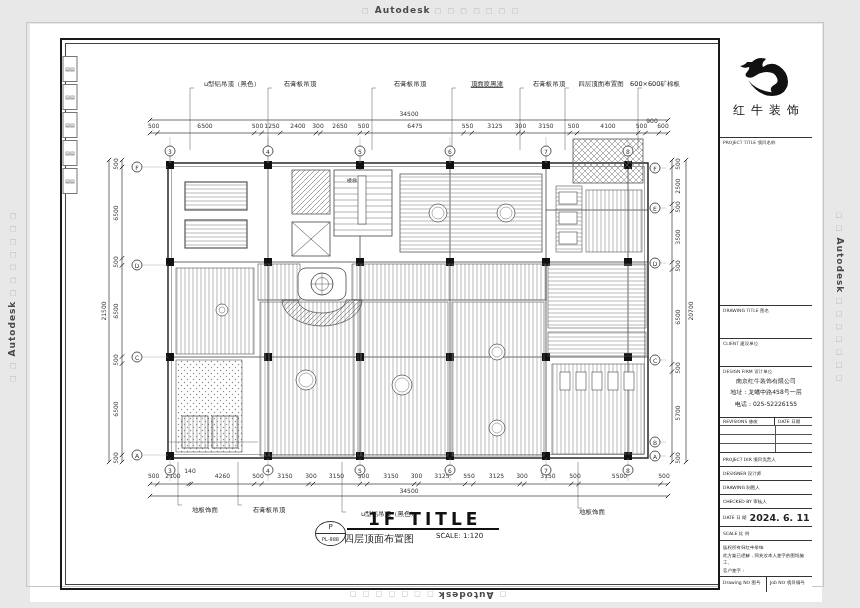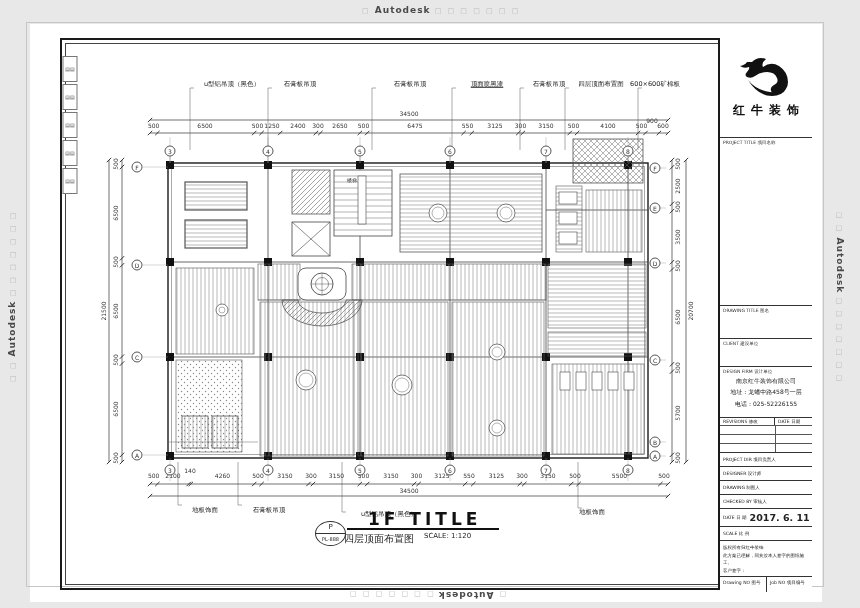--- a/index.html
+++ b/index.html
@@ -26,33 +26,33 @@
   .bub{width:11px;height:11px;border:1px solid #555;border-radius:50%;background:#fff;
        display:flex;align-items:center;justify-content:center;font-size:6px;color:#333;box-sizing:border-box;}
   .bind{width:15px;height:26px;border:1px solid #777;background:#fff;display:flex;align-items:center;
         justify-content:center;font-size:5px;color:#555;box-sizing:border-box;}
   
   #plan-svg{position:absolute;left:0;top:0;width:860px;height:608px;}
   
   .ptitle{position:absolute;left:368px;top:509px;font-size:17px;font-weight:bold;letter-spacing:4px;color:#111;}
   .ptitle-rule{position:absolute;left:347px;top:528px;width:152px;height:2.2px;background:#111;}
   .psub{position:absolute;left:344px;top:532px;font-size:10px;color:#222;}
-  .pscale{position:absolute;left:424px;top:532px;font-size:7px;color:#222;}
+  .pscale{position:absolute;left:436px;top:532px;font-size:7px;color:#222;}
   .refc{position:absolute;left:315px;top:521px;width:31px;height:25px;border:1px solid #333;border-radius:50%;
         display:flex;flex-direction:column;align-items:center;box-sizing:border-box;background:#fff;}
   .refc .rt{font-size:7px;line-height:11px;color:#222;}
   .refc .rline{width:100%;height:1px;background:#333;}
   .refc .rb{font-size:5px;line-height:10px;color:#222;}
   
   .tblock{position:absolute;left:718px;top:38px;width:94px;height:552px;border-left:2px solid #1a1a1a;
           box-sizing:border-box;background:#fff;color:#222;}
   .ts{border-bottom:1px solid #333;position:relative;box-sizing:border-box;}
   .ts .slab{font-size:4.5px;color:#333;padding:2px 0 0 3px;display:block;}
   .logo-wrap{height:100px;display:flex;flex-direction:column;align-items:center;justify-content:center;}
-  .logo-name{font-size:12px;font-weight:bold;letter-spacing:6px;color:#111;margin-top:2px;padding-left:6px;}
+  .logo-name{font-size:12px;font-weight:normal;letter-spacing:6px;color:#111;margin-top:2px;padding-left:6px;}
   .company{font-size:6px;text-align:center;line-height:1.9;padding-top:1px;}
   .revtable{display:flex;font-size:4.5px;}
   .revtable .c1{width:55px;border-right:1px solid #333;padding:1px 0 1px 3px;box-sizing:border-box;}
   .revtable .c2{flex:1;padding:1px 0 1px 3px;}
   .revrow{height:8px;border-bottom:1px solid #555;display:flex;}
   .revrow .c1{width:55px;border-right:1px solid #555;}
   .prow{height:14px;border-bottom:1px solid #333;font-size:4.5px;display:flex;align-items:center;padding-left:3px;box-sizing:border-box;}
   .daterow{height:18px;border-bottom:1px solid #333;display:flex;align-items:center;padding-left:3px;box-sizing:border-box;}
   .daterow .dl{font-size:4.5px;}
   .dateval{font-size:9.5px;font-weight:bold;margin-left:3px;letter-spacing:0;}
@@ -485,21 +485,21 @@
       <div class="revrow" style="border-bottom:none;">
           <span class="c1"></span>
         </div>
     </div>
     <div class="prow">PROJECT DIR  项目负责人</div>
     <div class="prow">DESIGNER  设计师</div>
     <div class="prow">DRAWING  制图人</div>
     <div class="prow">CHECKED BY  审核人</div>
     <div class="daterow">
       <span class="dl">DATE  日 期</span>
-      <span class="dateval">2017. 6. 11</span>
+      <span class="dateval">2024. 6. 11</span>
     </div>
     <div class="prow">SCALE  比 例</div>
     <div class="ts notes">
       <div>版权所有归红牛装饰</div>
       <div>此方案已理解，同意按本人签字的图纸施工。</div>
       <div>客户签字：</div>
     </div>
     <div class="bottomrow">
       <span class="c1">Drawing NO  图号</span>
       <span class="c2">Job NO  项目编号</span>

